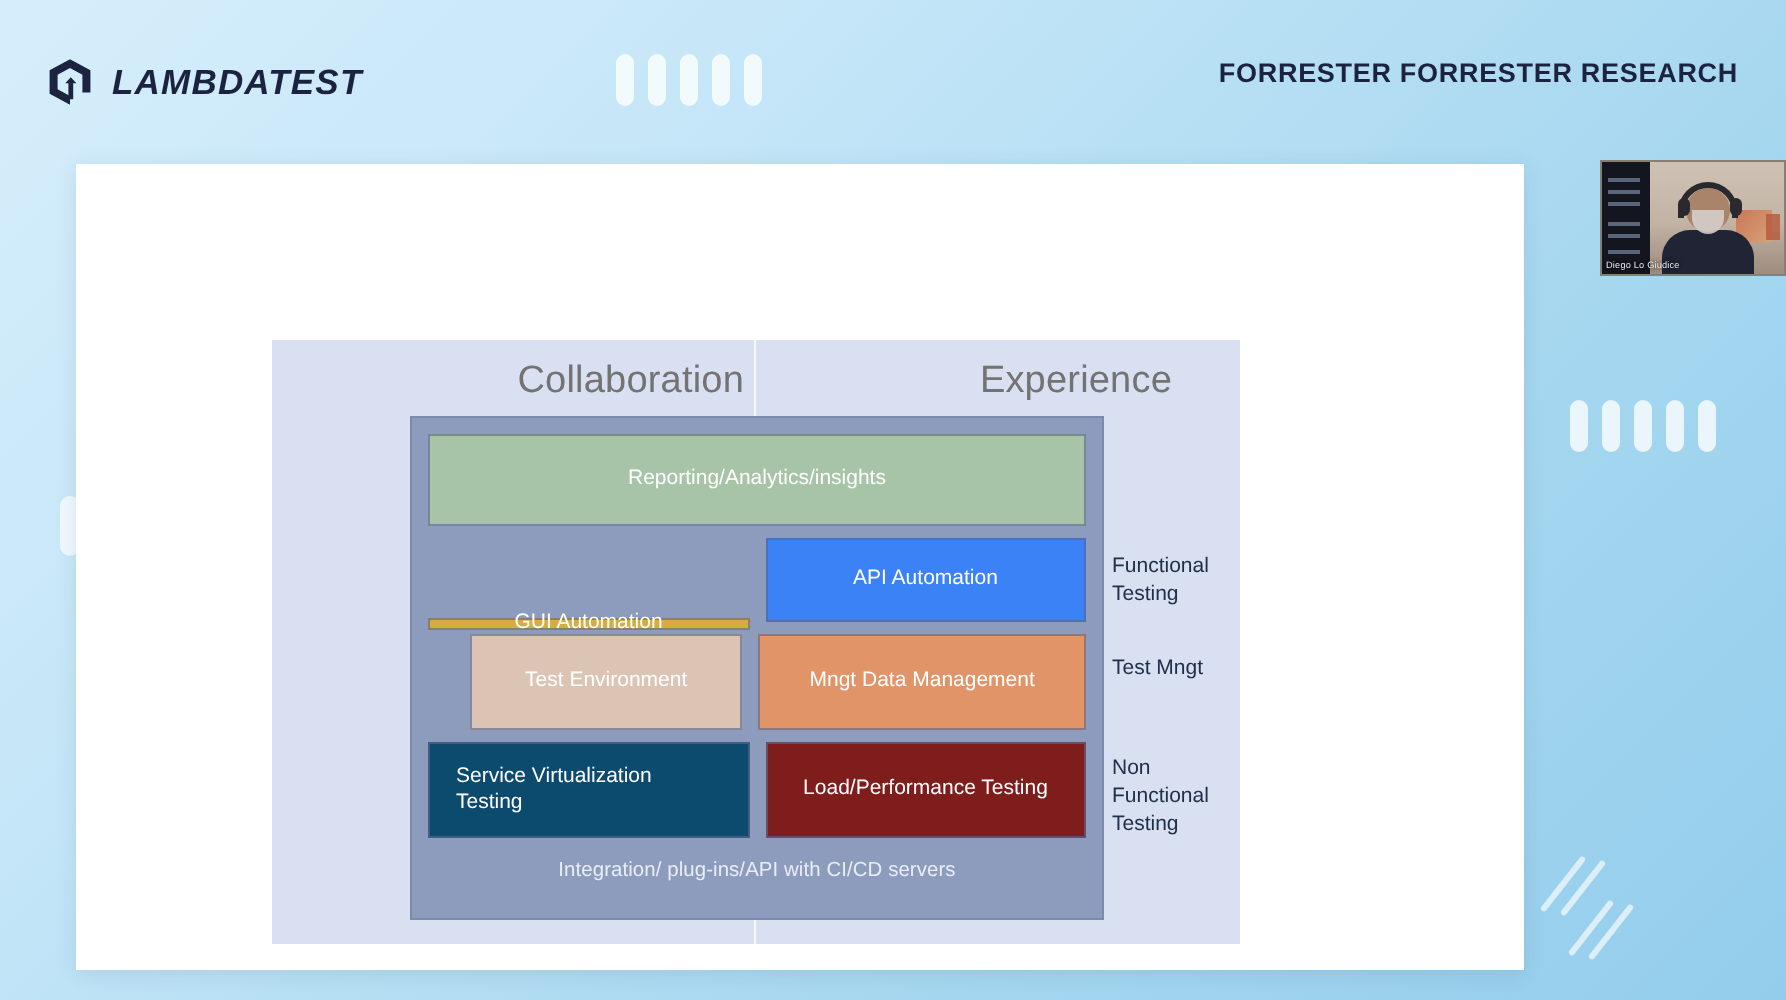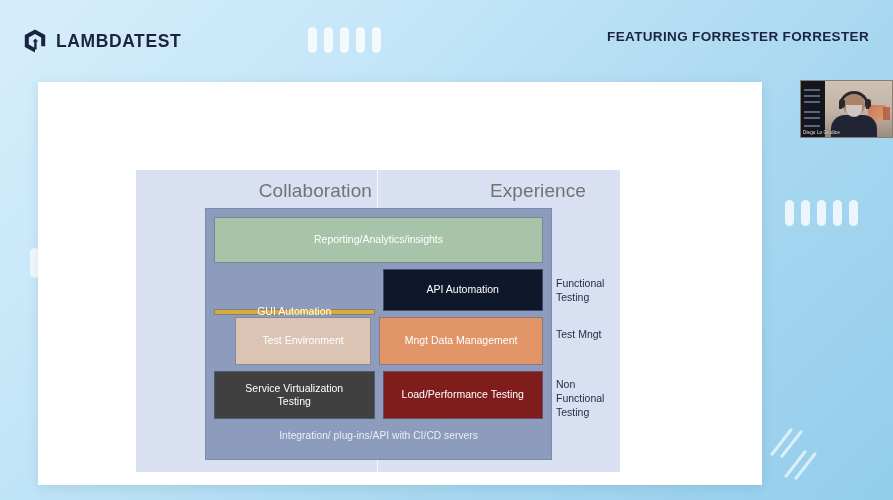--- a/index.html
+++ b/index.html
@@ -75,20 +75,21 @@
     display: flex;
     align-items: center;
     gap: 8px;
   }
   #brand .logo-mark { width: 26px; height: 26px; display:block; }
   #brand .wordmark {
     font-size: 17.5px;
     font-weight: bold;
     letter-spacing: 0.6px;
     color: #1b2340;
+    font-style: italic;
   }
 
   #featuring {
     position: absolute;
     right: 24px;
     top: 29px;
     font-size: 13.5px;
     font-weight: bold;
     letter-spacing: 0.35px;
     color: #1b2340;
@@ -273,41 +274,41 @@
     right: 8px;
     display: flex;
     gap: 8px;
   }
   .box {
     box-sizing: border-box;
     border: 1px solid rgba(90,105,140,0.65);
     display: flex;
     align-items: center;
     justify-content: center;
-    text-align: center;
+    text-align: left;
     color: #ffffff;
     font-size: 10.5px;
     line-height: 1.28;
     padding: 2px 13px;
   }
 
   #row-reporting { top: 8px; height: 46px; }
   .box-reporting { flex: 1; background: #a8c4a8; }
 
   #row-automation { top: 60px; height: 42px; }
   .box-gui { flex: 1; background: #d6ad3e; margin-top: 40px; }
-  .box-api { flex: 1; background: #0f172a; }
+  .box-api { flex: 1; background: #3b82f6; }
 
   #row-mgmt { top: 108px; height: 48px; }
   .box-authoring { flex: 1.06; background: #c07d52; }
   .box-testenv   { flex: 0.86; background: #dcc4b5; margin-left: 21px; }
   .box-testdata  { flex: 1.08; background: #e09468; }
 
   #row-nonfunc { top: 162px; height: 48px; }
-  .box-svirt { flex: 1; background: #404040; }
+  .box-svirt { flex: 1; background: #0c4a6e; }
   .box-load  { flex: 1; background: #7f1d1d; }
 
   #footer-bar {
     position: absolute;
     left: 8px;
     right: 8px;
     top: 214px;
     height: 24px;
     display: flex;
     align-items: center;
@@ -361,21 +362,21 @@
   </div>
 
   <div id="brand">
     <svg class="logo-mark" viewBox="0 0 26 26">
       <path d="M13 1.6 L23.2 7.1 L23.2 18.2 L19.2 18.2 L19.2 9.4 L13 6.0 L6.8 9.4 L6.8 16.6 L13 20.0 L13 24.4 L2.8 18.9 L2.8 7.1 Z" fill="#1b2340"></path>
       <path d="M10.6 13.6 L13.4 10.6 L16.2 13.6 L14.6 13.6 L14.6 21.6 L12.2 21.6 L12.2 13.6 Z" fill="#1b2340"></path>
     </svg>
     <span class="wordmark">LAMBDATEST</span>
   </div>
 
-  <div id="featuring">FEATURING FORRESTER FORRESTER</div>
+  <div id="featuring">FORRESTER FORRESTER RESEARCH</div>
 
   <div id="webcam">
     <div class="room"></div>
     <div class="wall-art"></div>
     <div class="wall-art2"></div>
     <div class="body"></div>
     <div class="person-head"></div>
     <div class="beard"></div>
     <div class="headphone"></div>
     <div class="ear-l"></div>

